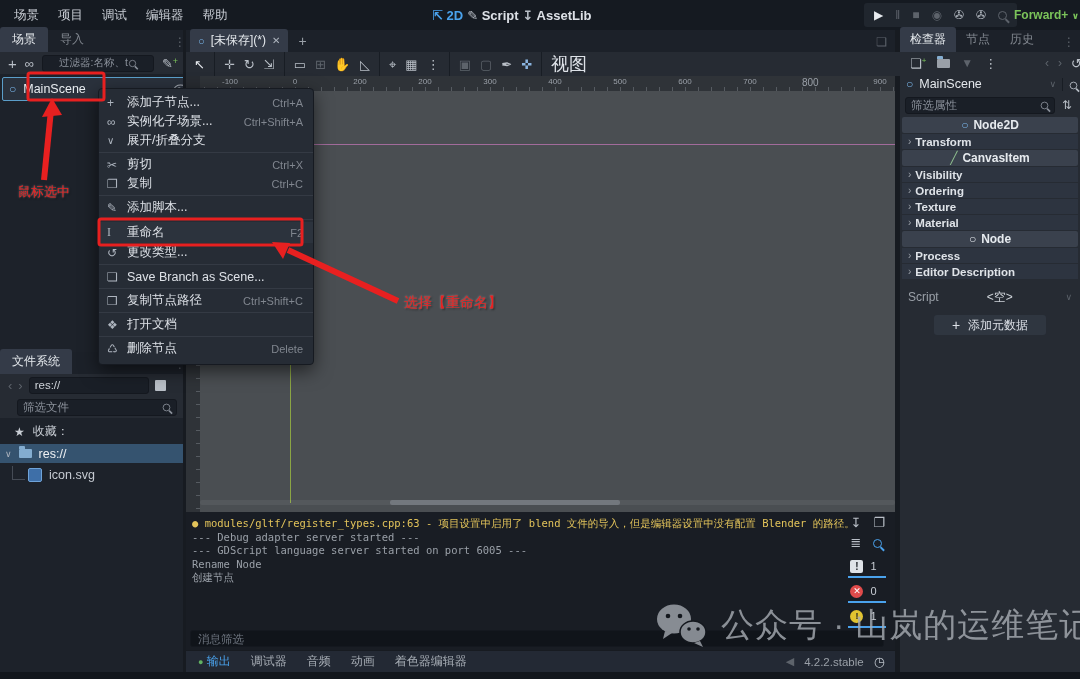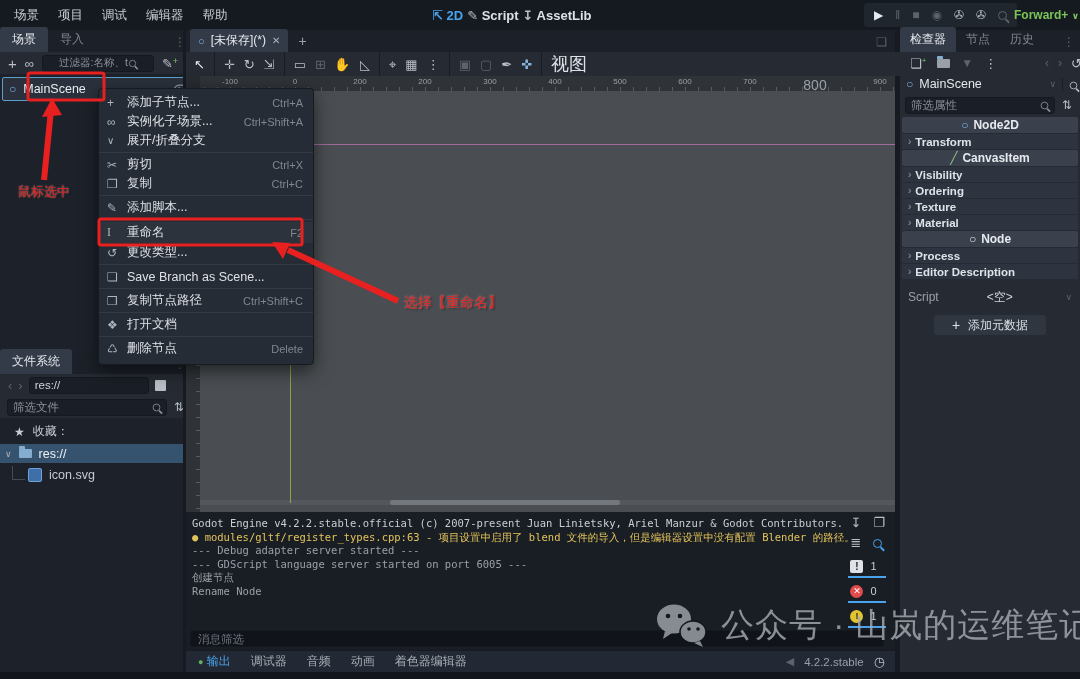--- a/index.html
+++ b/index.html
@@ -114,21 +114,21 @@
   <span class="vdim abs" style="left:174px;top:5px;">⋮</span>
 </div>
 <div class="abs panel" style="left:0;top:374px;width:185px;height:22px;display:flex;align-items:center;gap:6px;padding-left:8px;">
   <span class="vdim" style="font-size:13px;">‹</span>
   <span class="vdim" style="font-size:13px;">›</span>
   <span class="input" style="width:108px;height:15px;display:flex;align-items:center;padding:0 5px;font-size:11.5px;">
     <span>res://</span>
     </span>
   <span style="width:11px;height:11px;background:#b9bfc7;border-radius:1px;"></span>
 </div>
-<div class="abs panel" style="left:0;top:396px;width:185px;height:22px;display:flex;align-items:center;gap:7px;padding-left:7px;">
+<div class="abs panel" style="left:0;top:396px;width:185px;height:22px;display:flex;align-items:center;gap:7px;padding-left:17px;">
   <span class="input" style="width:148px;height:15px;display:flex;align-items:center;justify-content:space-between;padding:0 5px;font-size:11.5px;color:#8b919b;">
     <span>筛选文件</span>
     <span class="mag" style="transform:scale(.85);"></span>
   </span>
   <span class="toolbtn" style="font-size:12px;">⇅</span>
 </div>
 <div class="abs" style="left:0;top:418px;width:185px;height:254px;background:#1d222a;">
   <div style="height:19px;display:flex;align-items:center;gap:8px;padding-left:14px;margin-top:4px;">
     <span class="icon" style="color:#c9ced5;font-size:12px;">★</span>
     <span style="color:#c9ced5;">收藏：</span>
@@ -186,21 +186,21 @@
 <div class="abs" style="left:200px;top:76px;width:695px;height:15px;background:#2f3338;background-image:repeating-linear-gradient(to right,#565b61 0 1px,transparent 1px 13px);background-size:695px 4px;background-repeat:no-repeat;background-position:4px 11px;">
   <span class="abs vdim" style="left:17px;top:1px;width:26px;text-align:center;font-size:8px;color:#9aa0a8;">-100</span>
   <span class="abs" style="left:82px;top:1px;width:26px;text-align:center;font-size:8px;color:#9aa0a8;">0</span>
   <span class="abs" style="left:147px;top:1px;width:26px;text-align:center;font-size:8px;color:#9aa0a8;">200</span>
   <span class="abs" style="left:212px;top:1px;width:26px;text-align:center;font-size:8px;color:#9aa0a8;">200</span>
   <span class="abs" style="left:277px;top:1px;width:26px;text-align:center;font-size:8px;color:#9aa0a8;">300</span>
   <span class="abs" style="left:342px;top:1px;width:26px;text-align:center;font-size:8px;color:#9aa0a8;">400</span>
   <span class="abs" style="left:407px;top:1px;width:26px;text-align:center;font-size:8px;color:#9aa0a8;">500</span>
   <span class="abs" style="left:472px;top:1px;width:26px;text-align:center;font-size:8px;color:#9aa0a8;">600</span>
   <span class="abs" style="left:537px;top:1px;width:26px;text-align:center;font-size:8px;color:#9aa0a8;">700</span>
-  <span class="abs" style="left:602px;top:1px;width:26px;text-align:center;font-size:14px;color:#9aa0a8;">800</span>
+  <span class="abs" style="left:602px;top:1px;width:26px;text-align:left;font-size:10px;color:#9aa0a8;">800</span>
   <span class="abs" style="left:667px;top:1px;width:26px;text-align:center;font-size:8px;color:#9aa0a8;">900</span>
 </div>
 <div class="abs" style="left:186px;top:91px;width:14px;height:421px;background:#2f3338;background-image:repeating-linear-gradient(to bottom,#565b61 0 1px,transparent 1px 13px);background-size:4px 421px;background-repeat:no-repeat;background-position:10px 1px;"></div>
 <div class="abs" style="left:200px;top:91px;width:695px;height:421px;background:#4a4e52;">
   <div style="position:absolute;left:90px;top:0;width:1px;height:412px;background:#8ba544;"></div>
   <div style="position:absolute;left:90px;top:53px;width:605px;height:1px;background:#a26b9b;"></div>
   <div style="position:absolute;left:87px;top:50px;width:7px;height:7px;background:#b9bfc7;border:1px solid #6f747a;"></div>
   <div style="position:absolute;left:0;bottom:7px;width:695px;height:5px;background:rgba(255,255,255,.06);border-radius:2px;"></div>
   <div style="position:absolute;left:190px;bottom:7px;width:230px;height:5px;background:#73787e;border-radius:2px;"></div>
 </div>
@@ -265,26 +265,25 @@
   <div class="msep"></div>
   <div class="mi">
       <span class="ic">♺</span>
       <span>删除节点</span>
       <span class="sc">Delete</span>
     </div>
 </div>
 
 <div class="abs" style="left:186px;top:512px;width:709px;height:138px;background:#191d24;">
   <div style="position:absolute;left:6px;top:5px;width:660px;overflow:hidden;">
-    <div class="oline info"><span>Godot Engine v4.2.2.stable.official (c) 2007-present Juan Linietsky, Ariel Manzur &amp; Godot Contributors.</span></div>
     <div class="oline warn"><span>modules/gltf/register_types.cpp:63 - 项目设置中启用了 blend 文件的导入，但是编辑器设置中没有配置 Blender 的路径。不会导入 blend 文件。</span></div>
     <div class="oline"><span>--- Debug adapter server started ---</span></div>
     <div class="oline"><span>--- GDScript language server started on port 6005 ---</span></div>
+    <div class="oline"><span>Rename Node</span></div>
     <div class="oline"><span>创建节点</span></div>
-    <div class="oline"><span>Rename Node</span></div>
   </div>
   <div style="position:absolute;right:10px;top:4px;display:flex;flex-direction:column;gap:7px;align-items:flex-start;">
     <div style="display:flex;gap:12px;">
       <span class="toolbtn">↧</span>
       <span class="toolbtn">❐</span>
     </div>
     <div style="display:flex;gap:12px;">
       <span class="toolbtn">≣</span>
       <span class="blue"><span class="mag"></span></span>
     </div>

